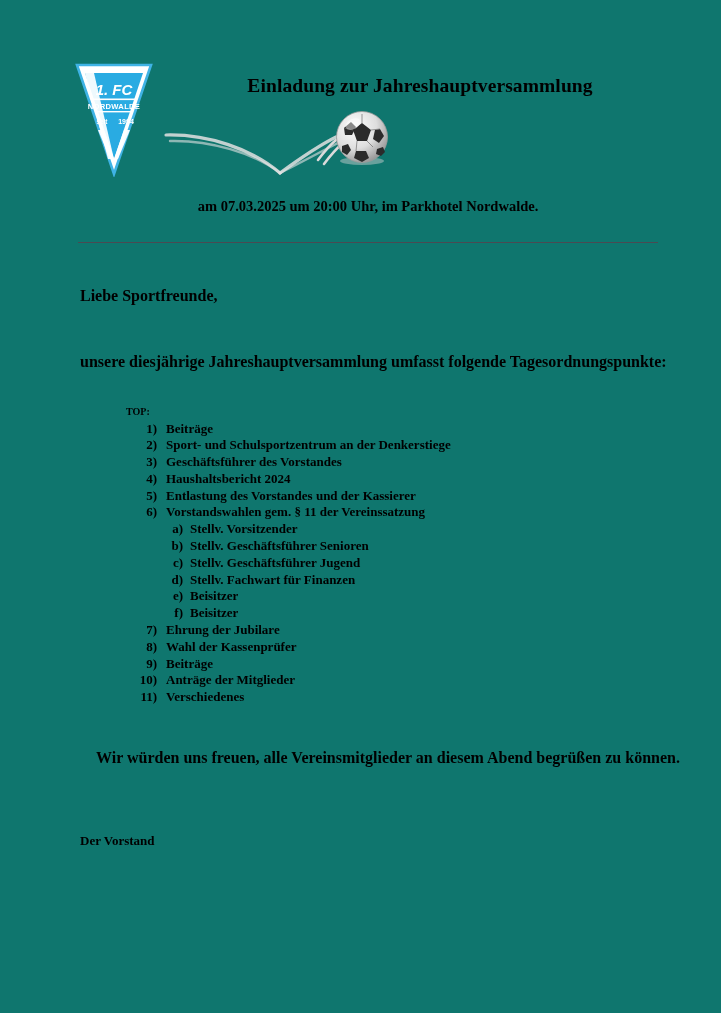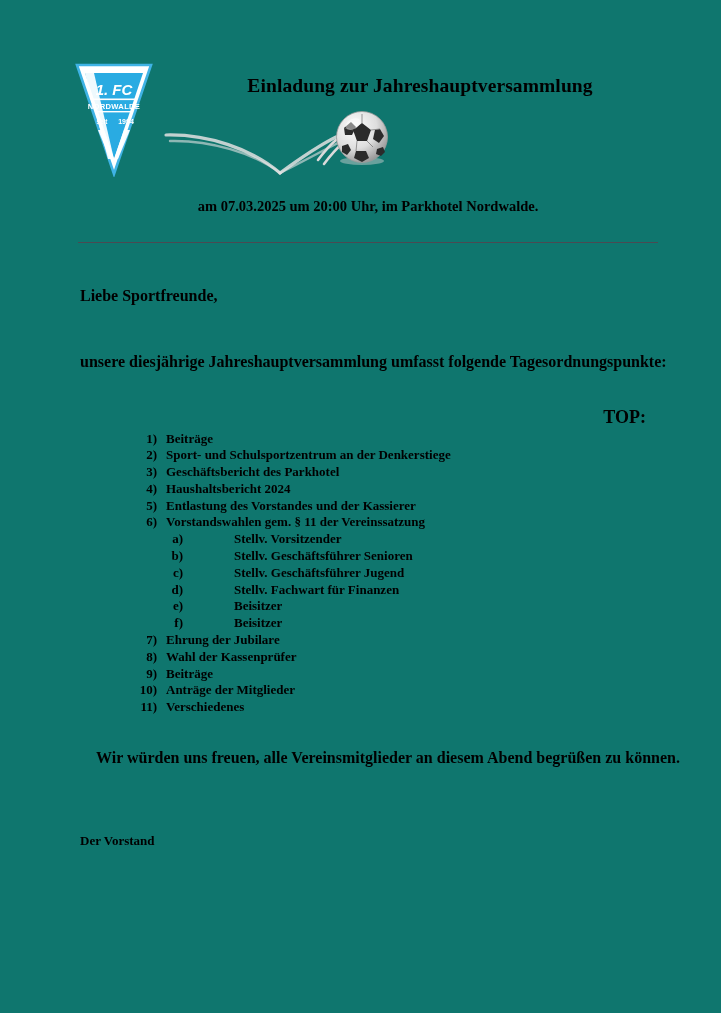--- a/index.html
+++ b/index.html
@@ -98,25 +98,24 @@
   .intro      { position: absolute; left: 0; top: 54px; margin-top: 12px; }
 
   
   .agenda {
     position: absolute;
     left: 46px;
     top: 120px;
     width: 520px;
   }
   .agenda-heading {
-    font-size: 18px;
+    font-size: 10px;
     font-weight: bold;
     line-height: 1.25;
     margin: 0 0 2px 0;
-    text-align: right;
   }
   .agenda-list {
     list-style: none;
     margin: 0;
     padding: 0;
   }
   .agenda-item {
     display: flex;
     align-items: baseline;
     line-height: 16.8px;
@@ -148,21 +147,21 @@
     white-space: nowrap;
   }
   .agenda-subitem .num {
     display: inline-block;
     width: 64px;
     text-align: right;
     padding-right: 7px;
     box-sizing: border-box;
     flex: 0 0 auto;
   }
-  .agenda-subitem .txt { flex: 0 1 auto; margin-left: 44px; }
+  .agenda-subitem .txt { flex: 0 1 auto; }
 
   .closing  { position: absolute; left: 16px; top: 462px; }
 
   .signature { position: absolute; left: 0; top: 544px; }
   .sig-line {
     font-size: 13px;
     font-weight: bold;
     line-height: 21px;
     white-space: nowrap;
   }
@@ -267,21 +266,21 @@
         <li class="agenda-item">
           <span class="num">1)</span>
           <span class="txt">Beiträge</span>
         </li>
         <li class="agenda-item">
           <span class="num">2)</span>
           <span class="txt">Sport- und Schulsportzentrum an der Denkerstiege</span>
         </li>
         <li class="agenda-item">
           <span class="num">3)</span>
-          <span class="txt">Geschäftsbericht des Parkhotel</span>
+          <span class="txt">Geschäftsführer des Vorstandes</span>
         </li>
         <li class="agenda-item">
           <span class="num">4)</span>
           <span class="txt">Haushaltsbericht 2024</span>
         </li>
         <li class="agenda-item">
           <span class="num">5)</span>
           <span class="txt">Entlastung des Vorstandes und der Kassierer</span>
         </li>
         <li class="agenda-item">

